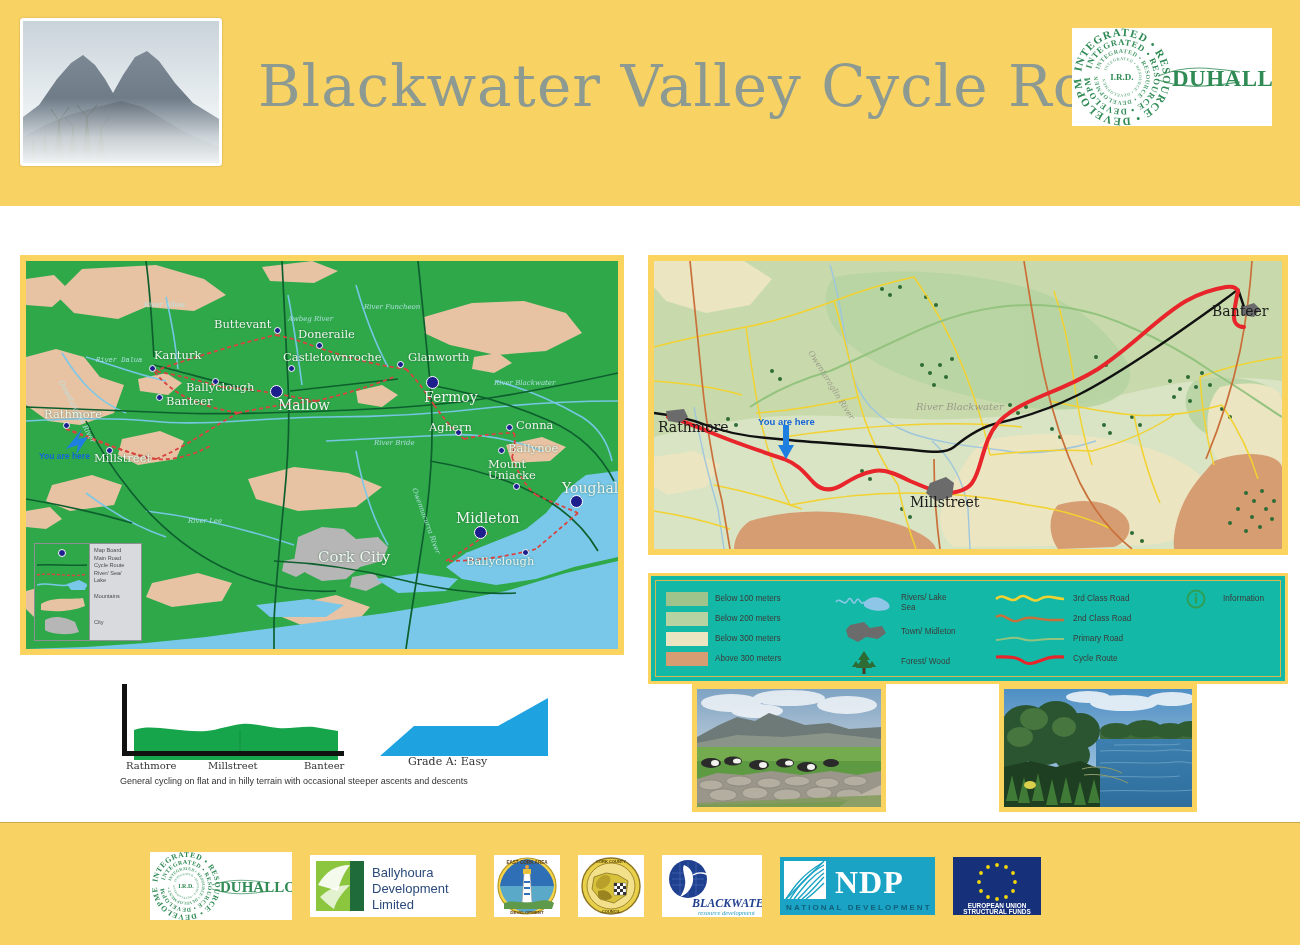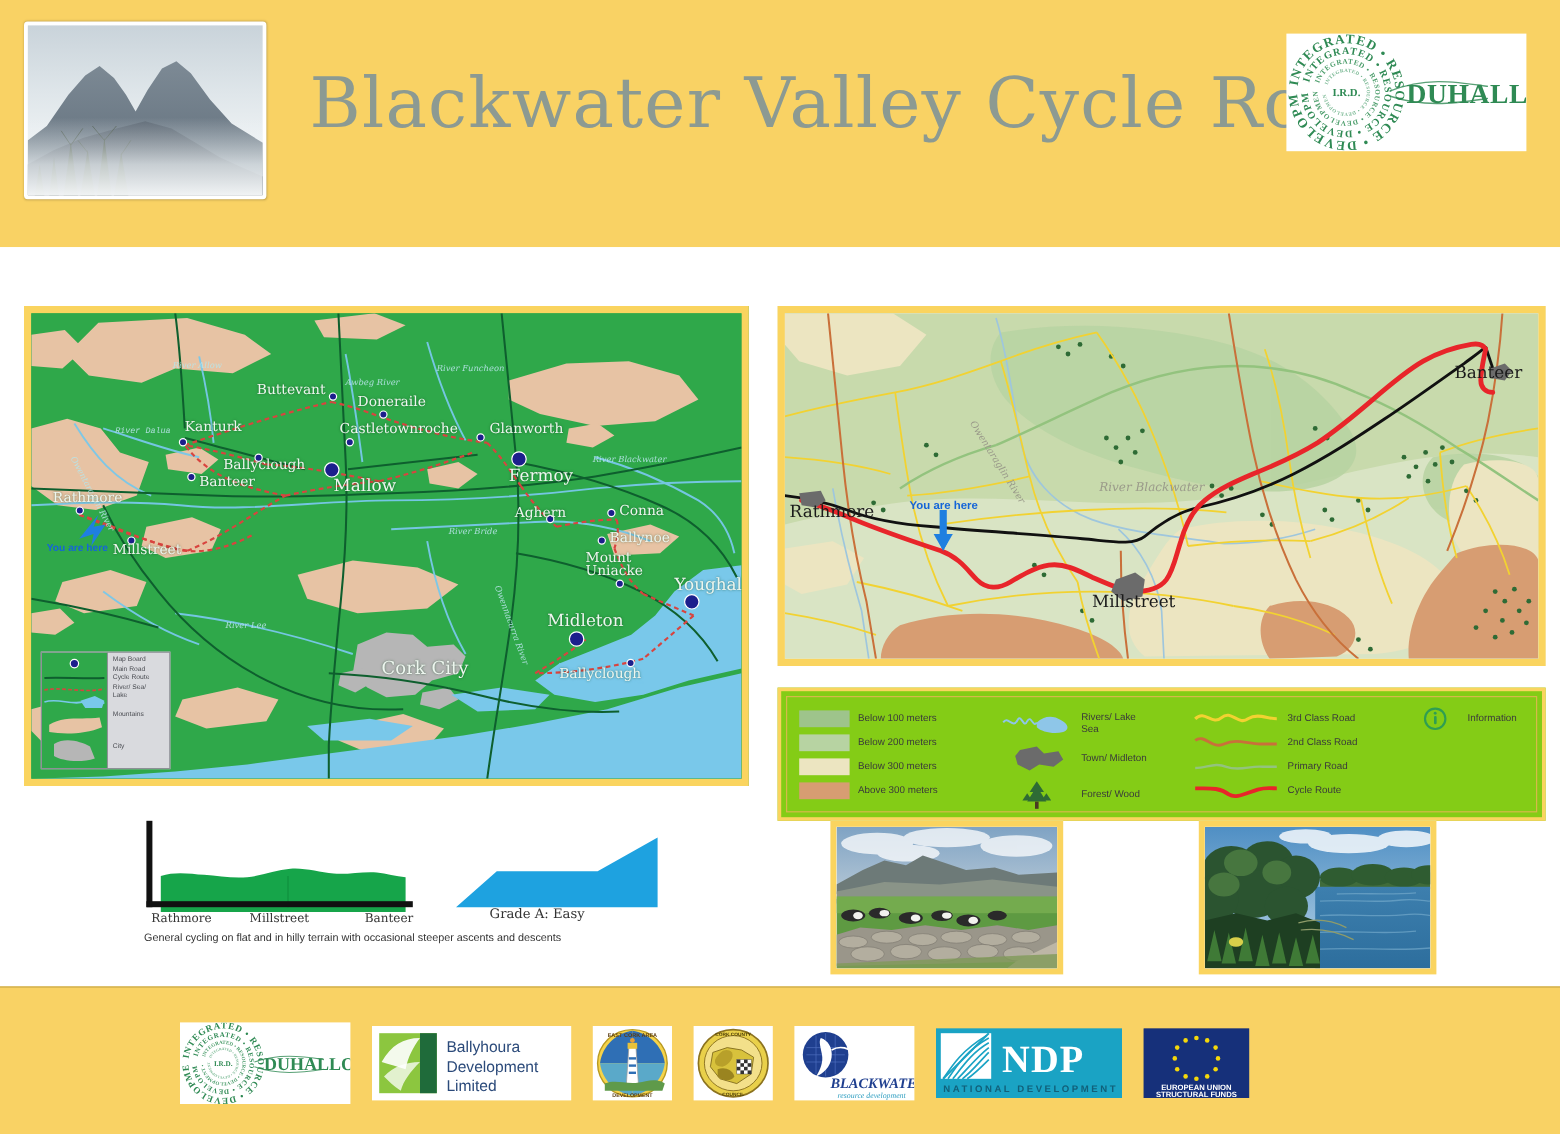--- a/index.html
+++ b/index.html
@@ -92,21 +92,21 @@
     position:absolute;font-family:"DejaVu Serif", serif;font-size:14px;color:#1a1a1a;
     white-space:nowrap;
   }
   .dm-youarehere{
     position:absolute;color:#1565d8;font-weight:700;font-size:9.5px;
     font-family:"Liberation Sans",sans-serif;white-space:nowrap;
   }
   
   .legend-panel{
     position:absolute;left:648px;top:573px;width:640px;height:111px;
-    border:3px solid #fad45f;box-sizing:border-box;background:#84cc16;
+    border:3px solid #fad45f;box-sizing:border-box;background:#14b8a6;
     padding:4px;
   }
   .legend-inner{
     width:100%;height:100%;border:1px solid #d6b94a;box-sizing:border-box;
     display:flex;align-items:flex-start;padding:8px 10px;gap:0px;
   }
   .lg-col{display:flex;flex-direction:column;}
   .lg-row{display:flex;align-items:center;gap:7px;height:20px;}
   .lg-swatch{width:42px;height:14px;}
   .lg-text{font-size:8.2px;color:#3b3b3b;white-space:nowrap;line-height:10px;}

